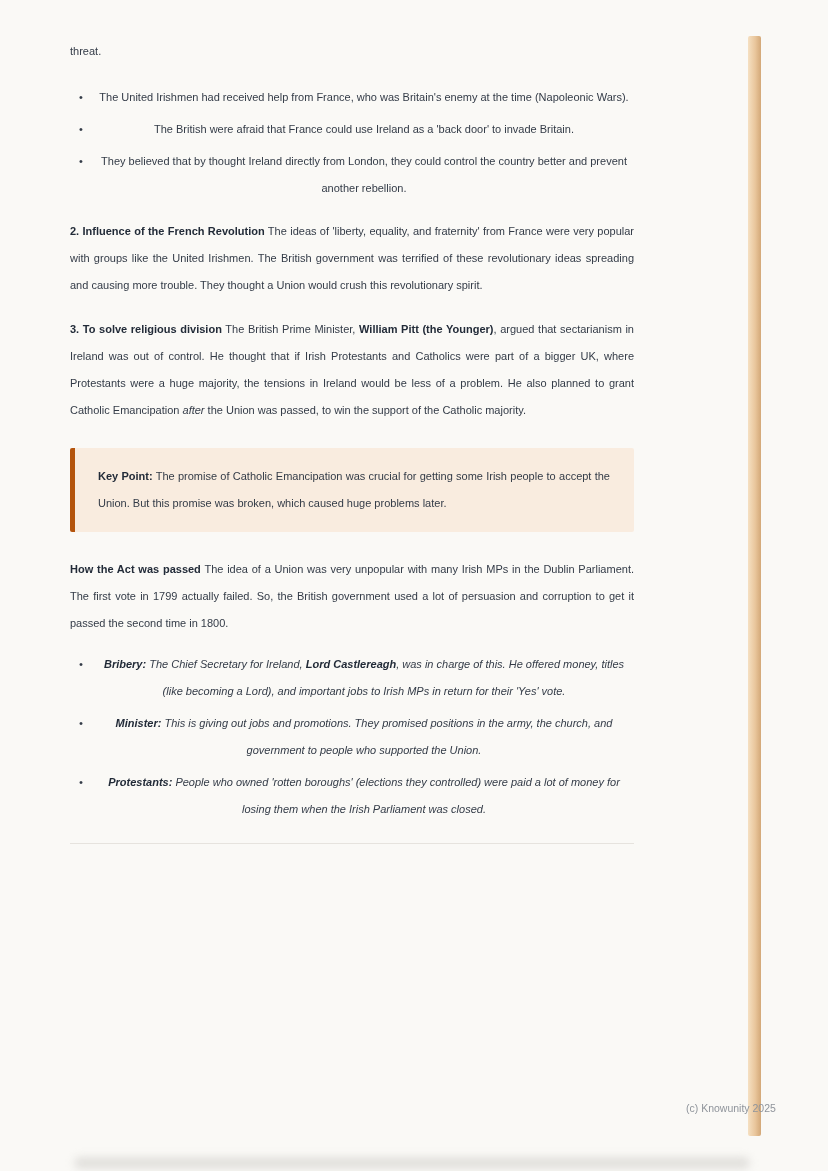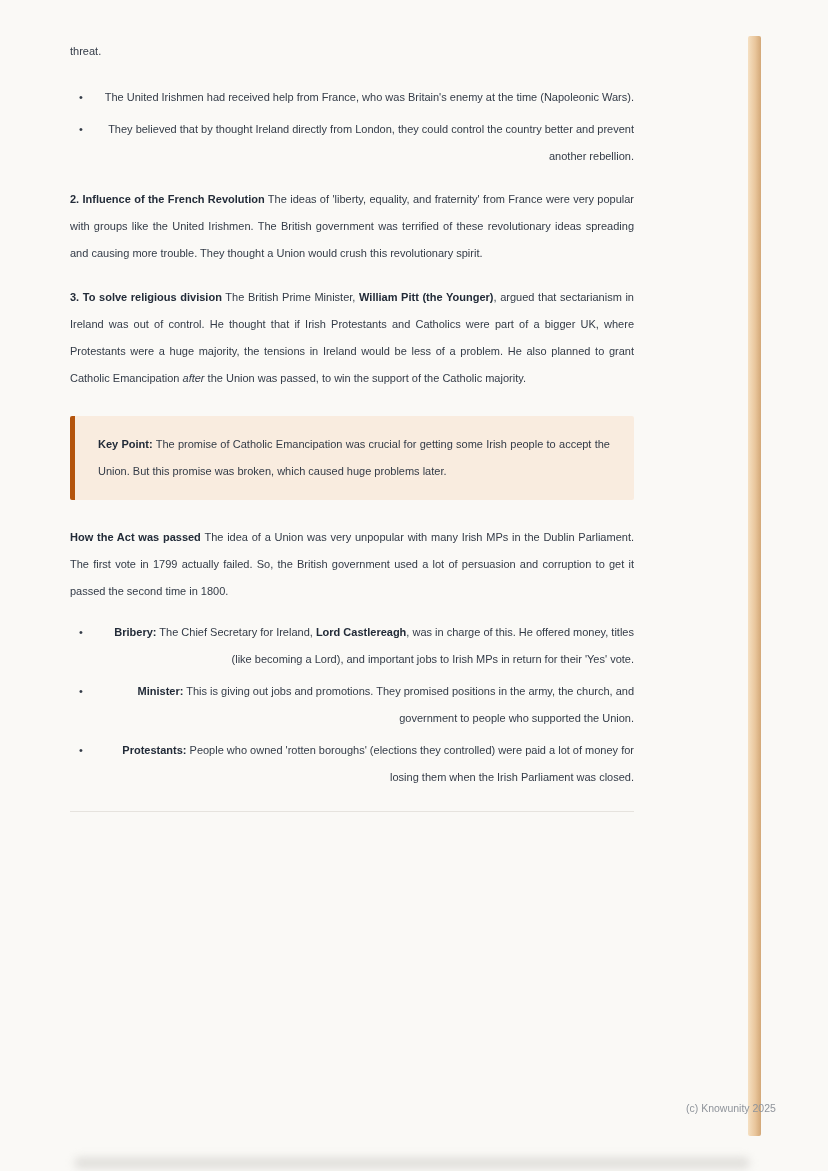--- a/index.html
+++ b/index.html
@@ -35,21 +35,21 @@
     color:var(--text);
   }
   strong{color:var(--strong);font-weight:bold;}
   em{font-style:italic;}
   .frag{margin:0 0 19px;}
   ul.blist{list-style:none;margin:0 0 16px;}
   ul.blist li{
     position:relative;
     padding-left:24px;
     margin:0 0 5px;
-    text-align:right;
+    text-align:center;
   }
   ul.blist li::before{
     content:"\2022";
     position:absolute;
     left:9px;
     top:0;
     color:var(--text);
   }
   ul.blist li:last-child{margin-bottom:0;}
   .para{
@@ -59,21 +59,21 @@
   .para.mb-lg{margin-bottom:24px;}
   .para.mb-md{margin-bottom:14px;}
   .callout{
     background:var(--callout_bg);
     border-left:5px solid var(--callout_border);
     border-radius:2px;
     padding:15px 24px 15px 23px;
     margin:0 0 24px;
   }
   .callout p{text-align:justify;}
-  ul.blist.second{margin-bottom:5px;}
+  ul.blist.second{margin-bottom:5px;font-style:italic;}
   ul.blist.second li{margin-bottom:5px;}
   .hr{
     border-top:1px solid var(--divider);
     margin-top:20px;
     height:0;
   }
   .edge-strip{
     position:absolute;
     left:748px;
     top:36px;
@@ -108,20 +108,23 @@
 
 <div class="content">
 
   <p class="frag">threat.</p>
 
   <ul class="blist">
     <li>
       <span>The United Irishmen had received help from France, who was Britain's enemy at the time (Napoleonic Wars).</span>
     </li>
     <li>
+      <span>The British were afraid that France could use Ireland as a 'back door' to invade Britain.</span>
+    </li>
+    <li>
       <span>They believed that by thought Ireland directly from London, they could control the country better and prevent another rebellion.</span>
     </li>
   </ul>
 
   <p class="para"><strong>2. Influence of the French Revolution</strong><span> The ideas of 'liberty, equality, and fraternity' from France were very popular with groups like the United Irishmen. The British government was terrified of these revolutionary ideas spreading and causing more trouble. They thought a Union would crush this revolutionary spirit.</span></p>
 
   <p class="para mb-lg"><strong>3. To solve religious division</strong><span> The British Prime Minister, </span><strong>William Pitt (the Younger)</strong><span>, argued that sectarianism in Ireland was out of control. He thought that if Irish Protestants and Catholics were part of a bigger UK, where Protestants were a huge majority, the tensions in Ireland would be less of a problem. He also planned to grant Catholic Emancipation </span><em>after</em><span> the Union was passed, to win the support of the Catholic majority.</span></p>
 
   <div class="callout">
     <p><strong>Key Point:</strong><span> The promise of Catholic Emancipation was crucial for getting some Irish people to accept the Union. But this promise was broken, which caused huge problems later.</span></p>

